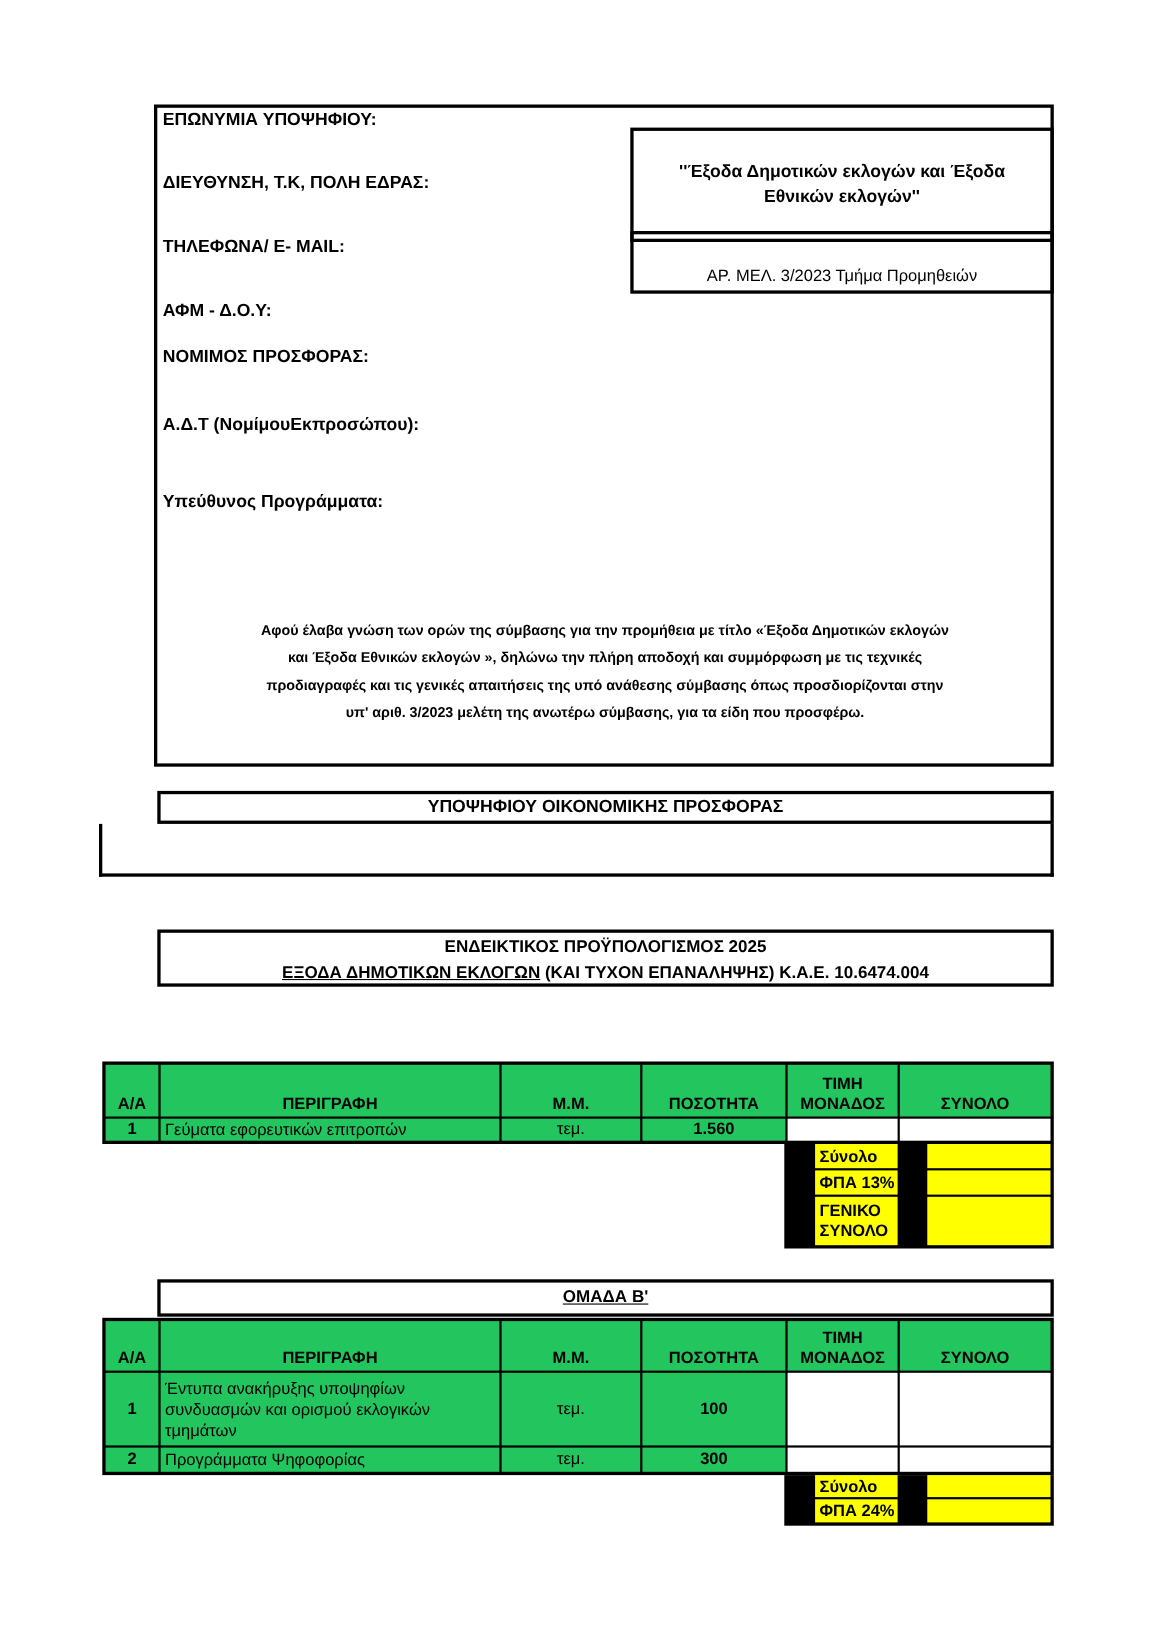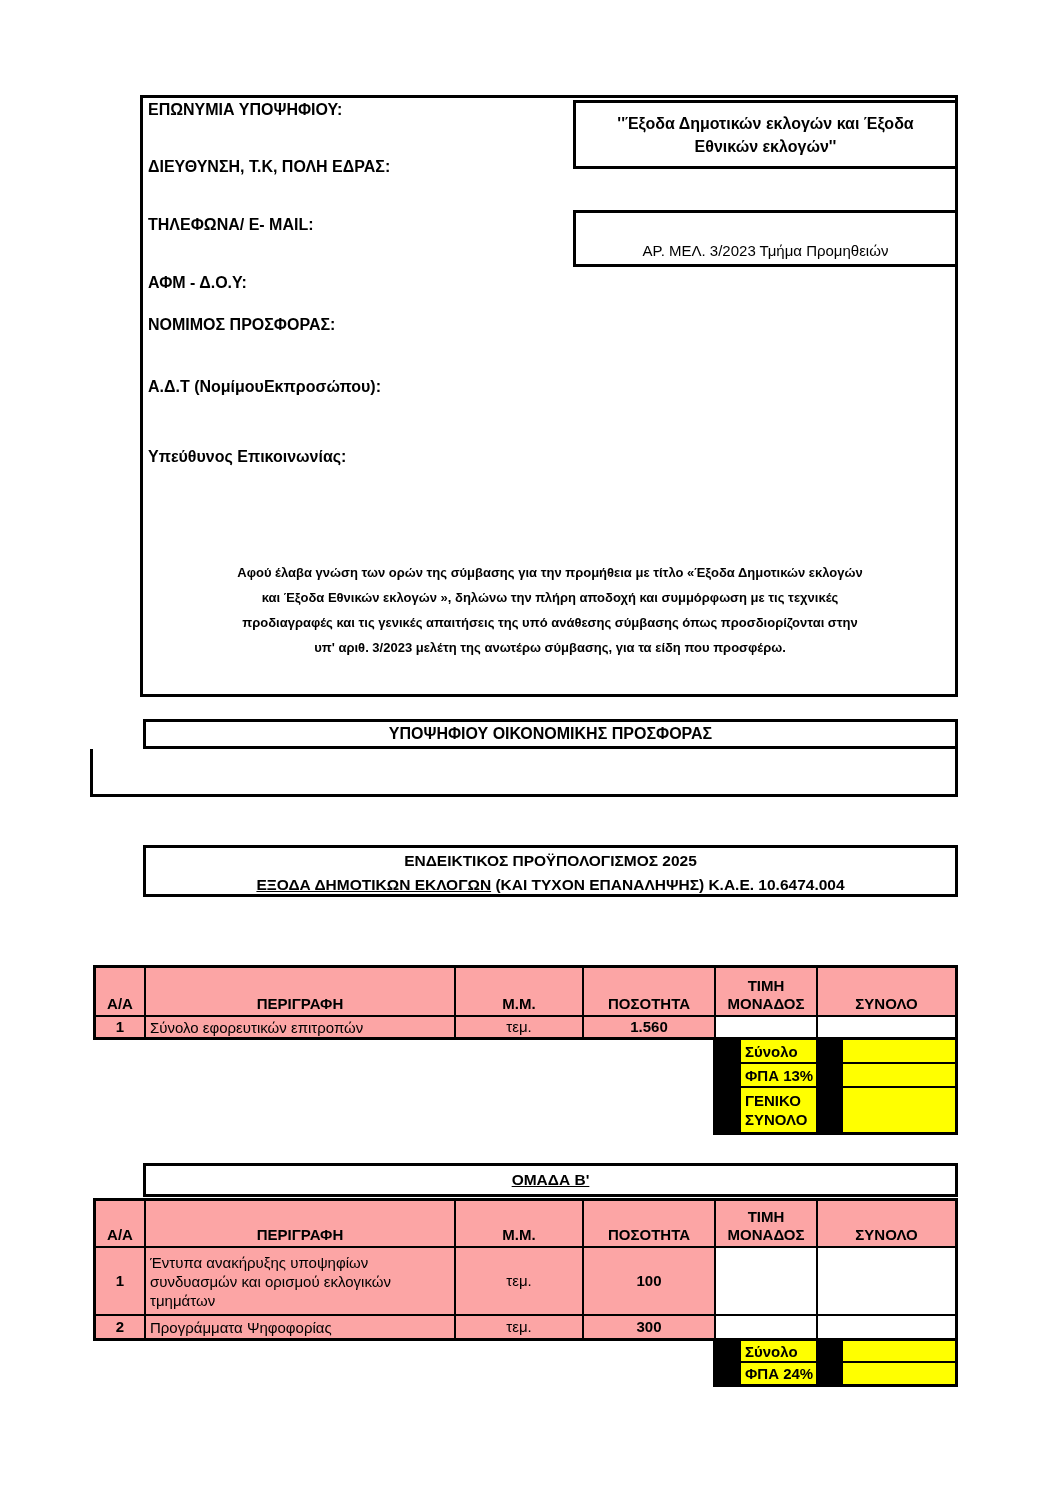--- a/index.html
+++ b/index.html
@@ -17,21 +17,21 @@
              font-size:15px;padding-bottom:5px;}
   .decl{font-weight:bold;font-size:13px;line-height:25px;text-align:center;}
   .titlebox{display:flex;align-items:center;justify-content:center;
             font-weight:bold;font-size:16px;}
   .budgetbox{font-weight:bold;font-size:15.5px;line-height:24px;text-align:center;padding-top:1px;}
   .groupbox{display:flex;align-items:center;justify-content:center;
             font-weight:bold;font-size:15.5px;}
   .openbox{border-left:3px solid #000;border-right:3px solid #000;border-bottom:3px solid #000;}
 
   .tbl{position:absolute;display:grid;background:#000;padding:3px;gap:2px;box-sizing:border-box;}
-  .cell{background:#fca5a5;display:flex;align-items:center;box-sizing:border-box;
+  .cell{background:#22c55e;display:flex;align-items:center;box-sizing:border-box;
         font-size:15px;line-height:18px;overflow:hidden;}
   .cell.hdr{align-items:flex-end;justify-content:center;font-weight:bold;
             padding-bottom:2px;text-align:center;}
   .cell.cnum{justify-content:center;font-weight:bold;}
   .cell.desc{padding:1px 4px;font-weight:normal;line-height:19px;}
   .cell.unit{justify-content:center;font-weight:normal;}
   .cell.fill{background:#fff;}
   .yellow{background:#ffff00 !important;margin-left:25px;}
   .sumlbl{font-weight:bold;padding-left:4px;line-height:19px;}
 </style>
@@ -41,23 +41,23 @@
 <div class="page">
 
   <div class="abs bbox" style="left:140px;top:95px;width:818px;height:602px;"></div>
 
   <div class="abs lbl" style="left:148px;top:101px;">ΕΠΩΝΥΜΙΑ ΥΠΟΨΗΦΙΟΥ:</div>
   <div class="abs lbl" style="left:148px;top:158px;">ΔΙΕΥΘΥΝΣΗ, Τ.Κ, ΠΟΛΗ ΕΔΡΑΣ:</div>
   <div class="abs lbl" style="left:148px;top:216px;">ΤΗΛΕΦΩΝΑ/ E- MAIL:</div>
   <div class="abs lbl" style="left:148px;top:274px;">ΑΦΜ - Δ.Ο.Υ:</div>
   <div class="abs lbl" style="left:148px;top:316px;">ΝΟΜΙΜΟΣ ΠΡΟΣΦΟΡΑΣ:</div>
   <div class="abs lbl" style="left:148px;top:378px;">Α.Δ.Τ (ΝομίμουΕκπροσώπου):</div>
-  <div class="abs lbl" style="left:148px;top:448px;">Υπεύθυνος Επικοινωνίας:</div>
+  <div class="abs lbl" style="left:148px;top:448px;">Υπεύθυνος Προγράμματα:</div>
 
-  <div class="abs bbox contract-box" style="left:573px;top:100px;width:385px;height:69px;">
+  <div class="abs bbox contract-box" style="left:573px;top:116px;width:385px;height:104px;">
     <span>''Έξοδα Δημοτικών εκλογών και Έξοδα Εθνικών εκλογών''</span>
   </div>
 
   <div class="abs bbox study-box" style="left:573px;top:210px;width:385px;height:57px;">
     <span>ΑΡ. ΜΕΛ.   3/2023 Τμήμα Προμηθειών</span>
   </div>
 
   <div class="abs decl pre" style="left:150px;top:560px;width:800px;">Αφού έλαβα γνώση των ορών της σύμβασης για την προμήθεια με τίτλο «Έξοδα Δημοτικών εκλογών
 και Έξοδα Εθνικών εκλογών », δηλώνω την πλήρη αποδοχή και συμμόρφωση με τις τεχνικές
 προδιαγραφές και τις γενικές απαιτήσεις της υπό ανάθεσης σύμβασης όπως προσδιορίζονται στην
@@ -78,21 +78,21 @@
        grid-template-columns:48px 308px 126px 130px 100px 137px;grid-template-rows:47px 20px;">
     <div class="cell hdr">Α/Α</div>
     <div class="cell hdr">ΠΕΡΙΓΡΑΦΗ</div>
     <div class="cell hdr">Μ.Μ.</div>
     <div class="cell hdr">ΠΟΣΟΤΗΤΑ</div>
     <div class="cell hdr pre">ΤΙΜΗ
 ΜΟΝΑΔΟΣ</div>
     <div class="cell hdr">ΣΥΝΟΛΟ</div>
 
     <div class="cell cnum">1</div>
-    <div class="cell desc">Σύνολο εφορευτικών επιτροπών</div>
+    <div class="cell desc">Γεύματα εφορευτικών επιτροπών</div>
     <div class="cell unit">τεμ.</div>
     <div class="cell cnum">1.560</div>
     <div class="cell fill"></div>
     <div class="cell fill"></div>
   </div>
 
   <div class="tbl" style="left:713px;top:1040px;width:245px;padding-top:0;
        grid-template-columns:100px 137px;grid-template-rows:22px 22px 44px;">
     <div class="cell yellow sumlbl">Σύνολο</div>
     <div class="cell yellow"></div>

